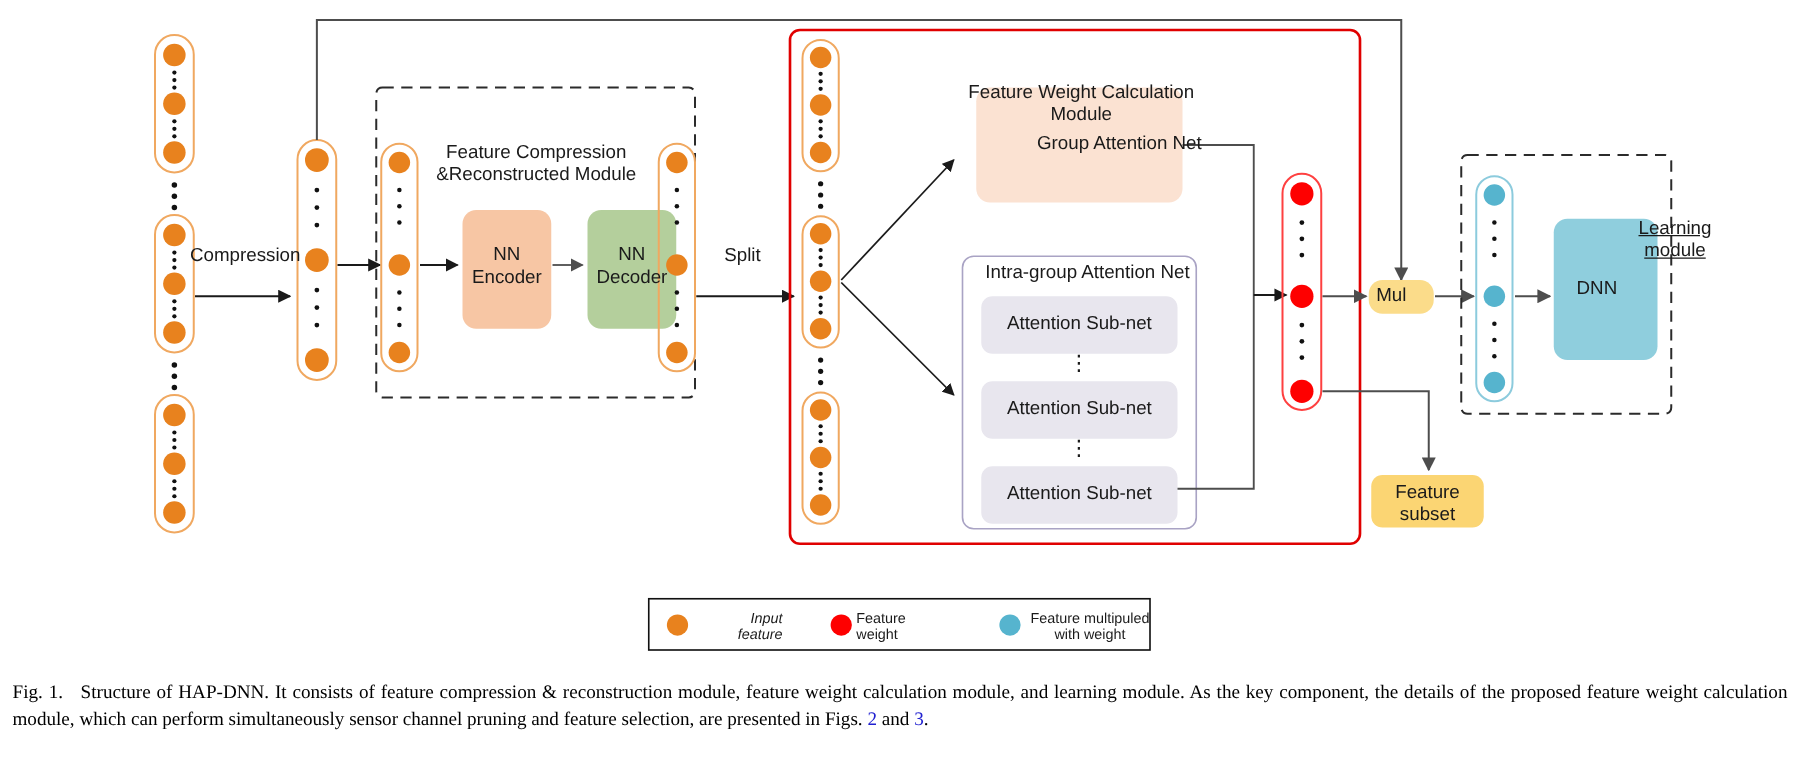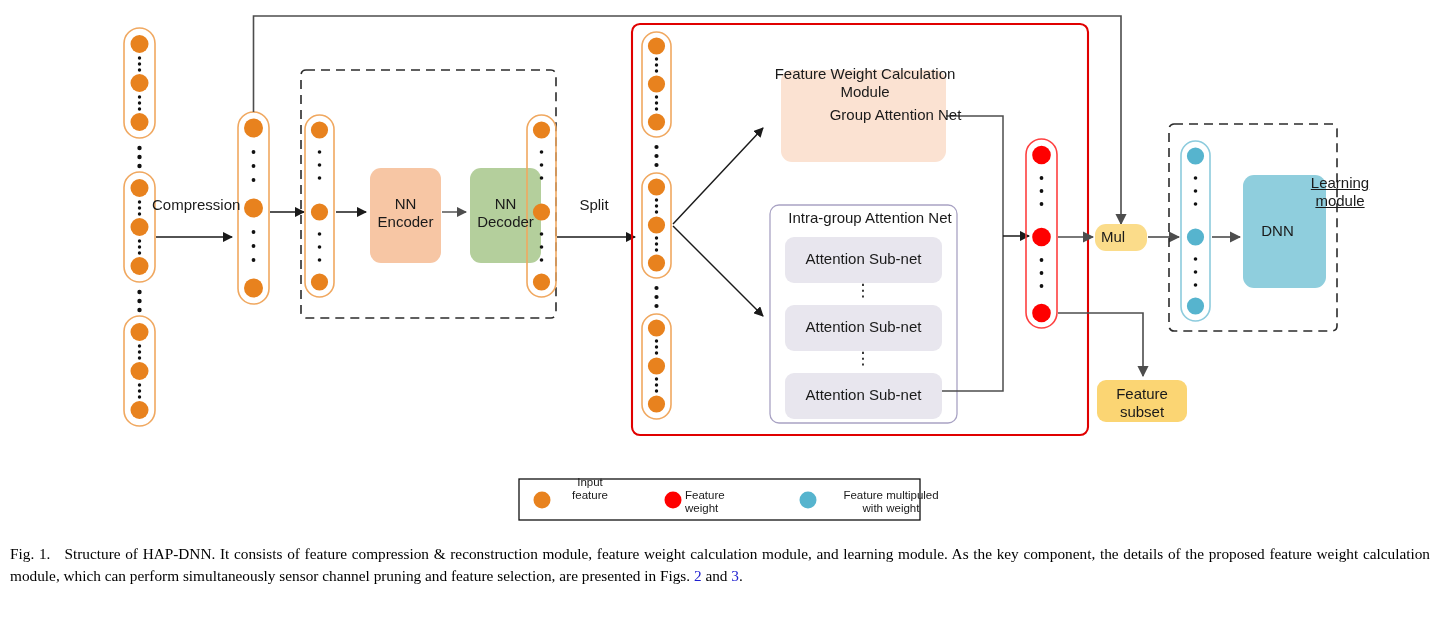--- a/index.html
+++ b/index.html
@@ -247,20 +247,22 @@
 
   <rect x="519" y="479" width="401" height="41" fill="none" stroke="#111" stroke-width="1.3"></rect>
   <circle cx="542" cy="500" r="8.5" fill="#E8821E"></circle>
   <circle cx="673" cy="500" r="8.5" fill="#FE0000"></circle>
   <circle cx="808" cy="500" r="8.5" fill="#56B4CE"></circle>
 </svg>
 
 <div class="lbl edgelabel" style="left:152px;top:196px;width:88px;">Compression</div>
 <div class="lbl edgelabel" style="left:563px;top:196px;width:62px;">Split</div>
 
+<div class="lbl modtitle" style="left:333px;top:80px;width:192px;">Feature Compression
+&amp;Reconstructed Module</div>
 <div class="lbl boxlabel" style="left:370px;top:195px;width:71px;">NN
 Encoder</div>
 <div class="lbl boxlabel" style="left:470px;top:195px;width:71px;">NN
 Decoder</div>
 
 <div class="lbl modtitle" style="left:715px;top:32px;width:300px;">Feature Weight Calculation
 Module</div>
 <div class="lbl boxlabel" style="left:781px;top:106px;width:165px;margin-left:32px;">Group Attention Net</div>
 <div class="lbl boxlabel" style="left:772px;top:209px;width:196px;">Intra-group Attention Net</div>
 <div class="lbl boxlabel" style="left:785px;top:250px;width:157px;">Attention Sub-net</div>
@@ -270,22 +272,22 @@
 <div class="lbl" style="left:849px;top:349px;width:28px;font-size:17px;">⋮</div>
 
 <div class="lbl boxlabel" style="left:1095px;top:228px;width:36px;">Mul</div>
 <div class="lbl boxlabel" style="left:1097px;top:385px;width:90px;">Feature
 subset</div>
 
 <div class="lbl modtitle" style="left:1285px;top:141px;width:110px;text-decoration:underline;">Learning
 module</div>
 <div class="lbl boxlabel" style="left:1243px;top:222px;width:69px;">DNN</div>
 
-<div class="lbl legendlabel" style="left:554px;top:476px;width:72px;text-align:center;">Input
+<div class="lbl legendlabel" style="left:554px;top:489px;width:72px;text-align:right;font-style:italic;">Input
 feature</div>
 <div class="lbl legendlabel" style="left:685px;top:489px;width:76px;text-align:left;">Feature
 weight</div>
-<div class="lbl legendlabel" style="left:820px;top:489px;width:104px;text-align:center;margin-left:19px;">Feature multipuled
+<div class="lbl legendlabel" style="left:820px;top:489px;width:104px;text-align:center;">Feature multipuled
 with weight</div>
 
 <div class="caption"><span>Fig. 1.</span>&nbsp;&nbsp;&nbsp;<span>Structure of HAP-DNN. It consists of feature compression &amp; reconstruction module, feature weight calculation module, and learning module. As the key component, the details of the proposed feature weight calculation module, which can perform simultaneously sensor channel pruning and feature selection, are presented in Figs. </span><span class="blue">2</span><span> and </span><span class="blue">3</span><span>.</span></div>
 
 </div>
 
 </body></html>

